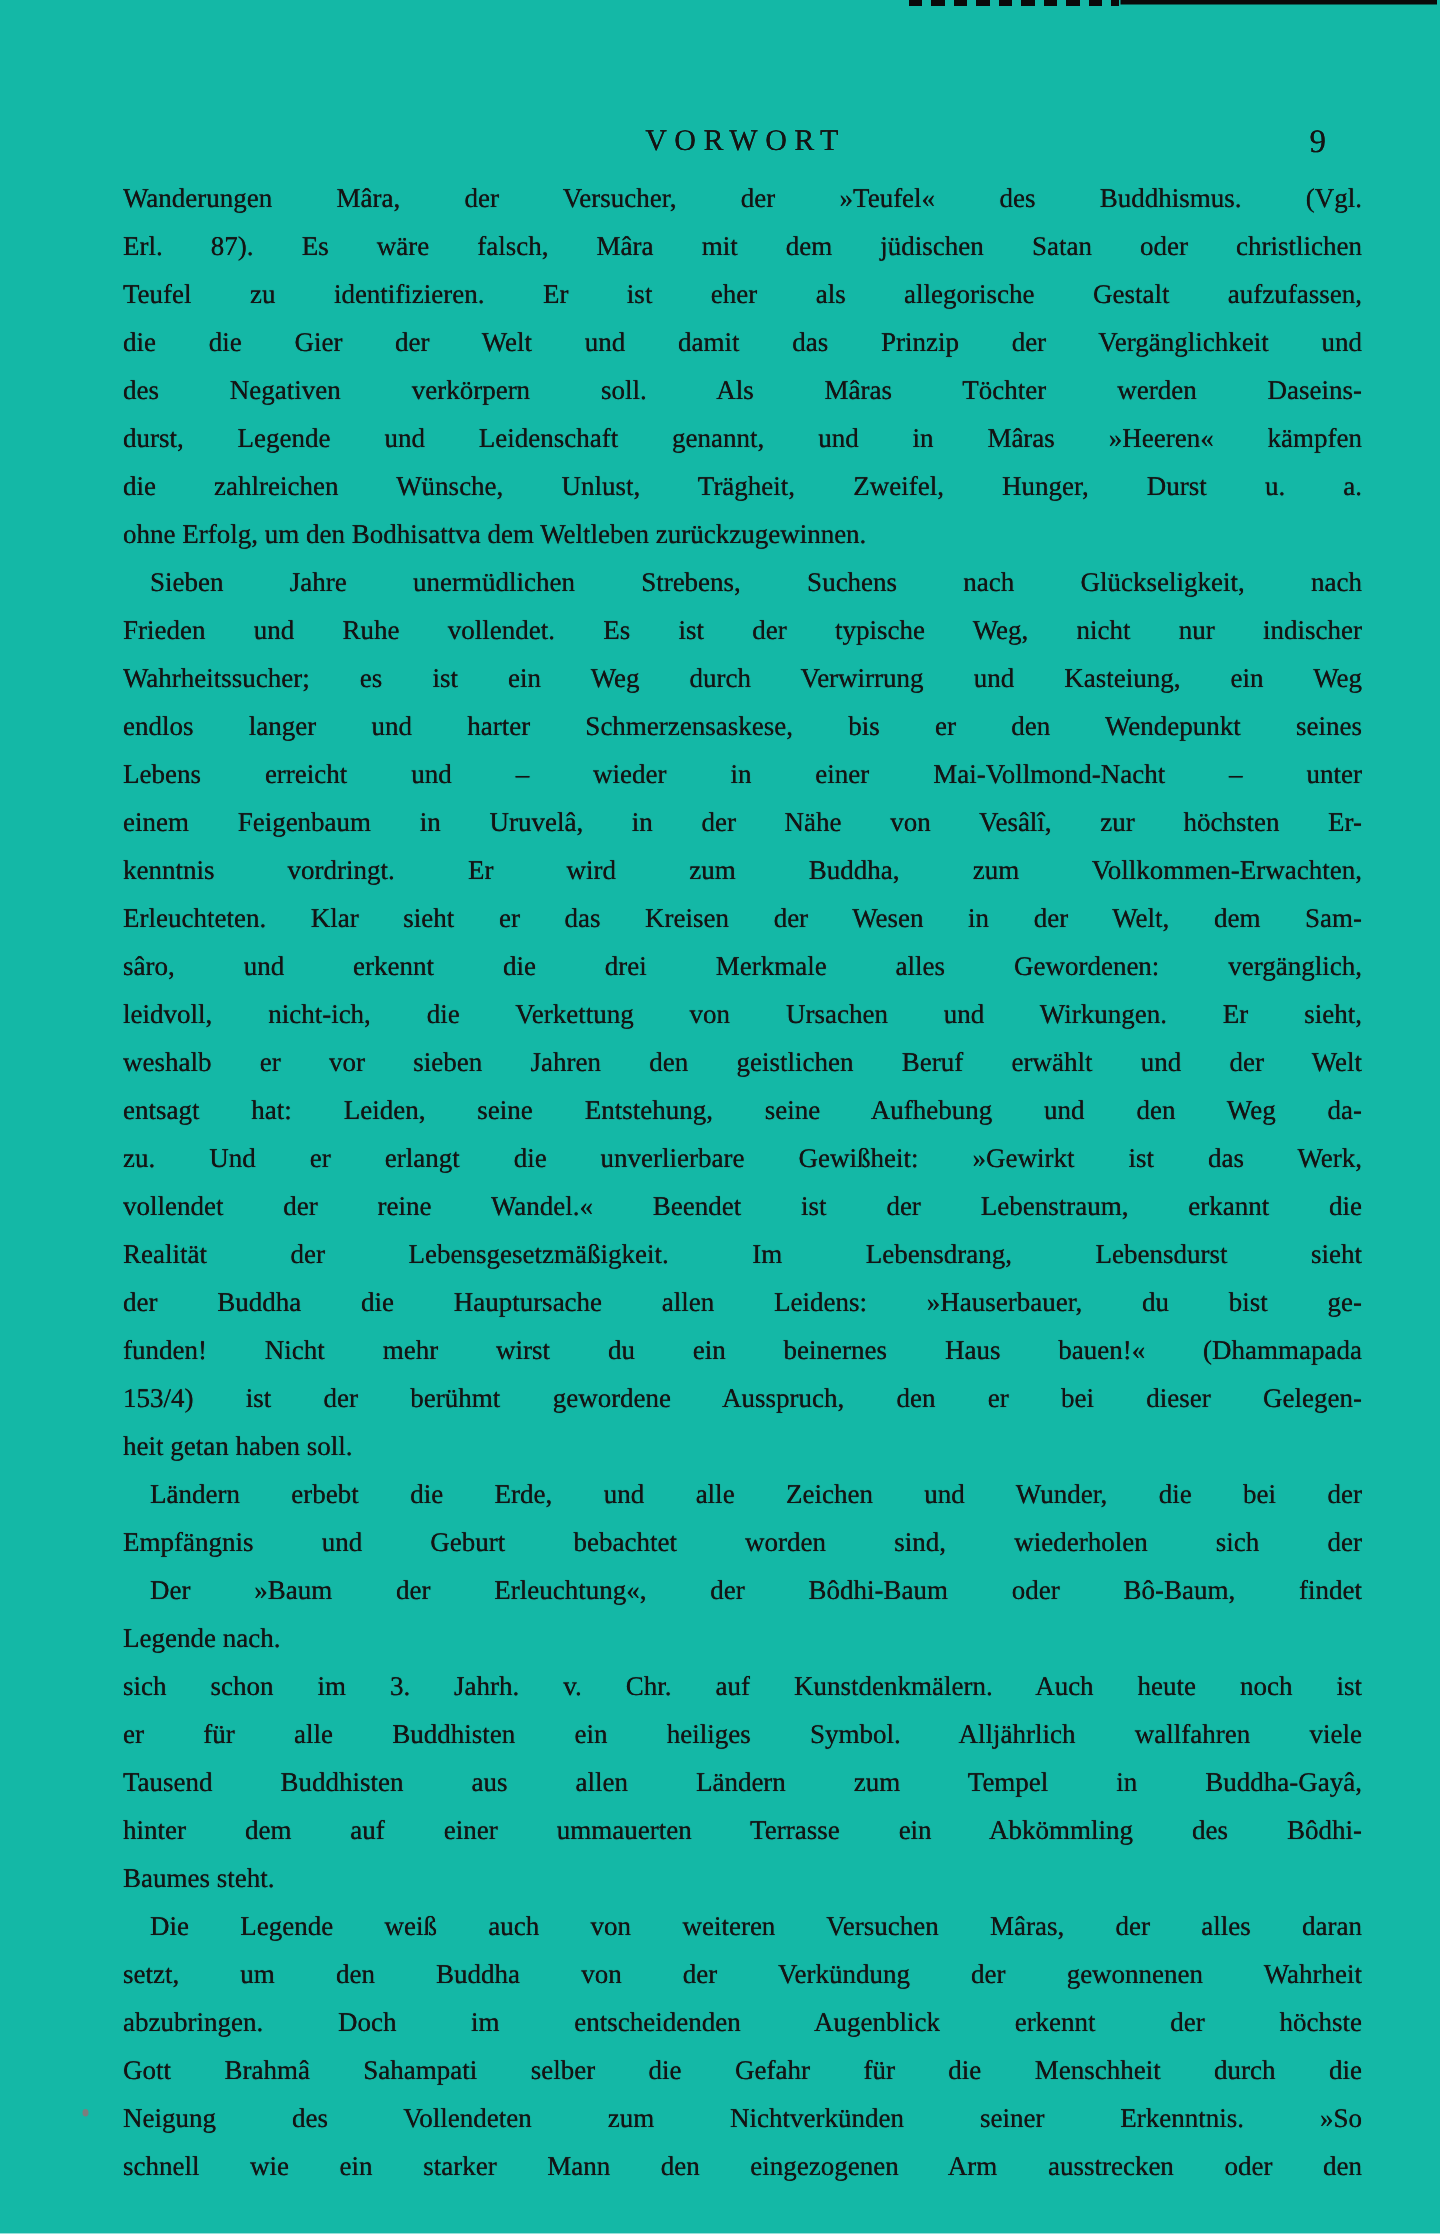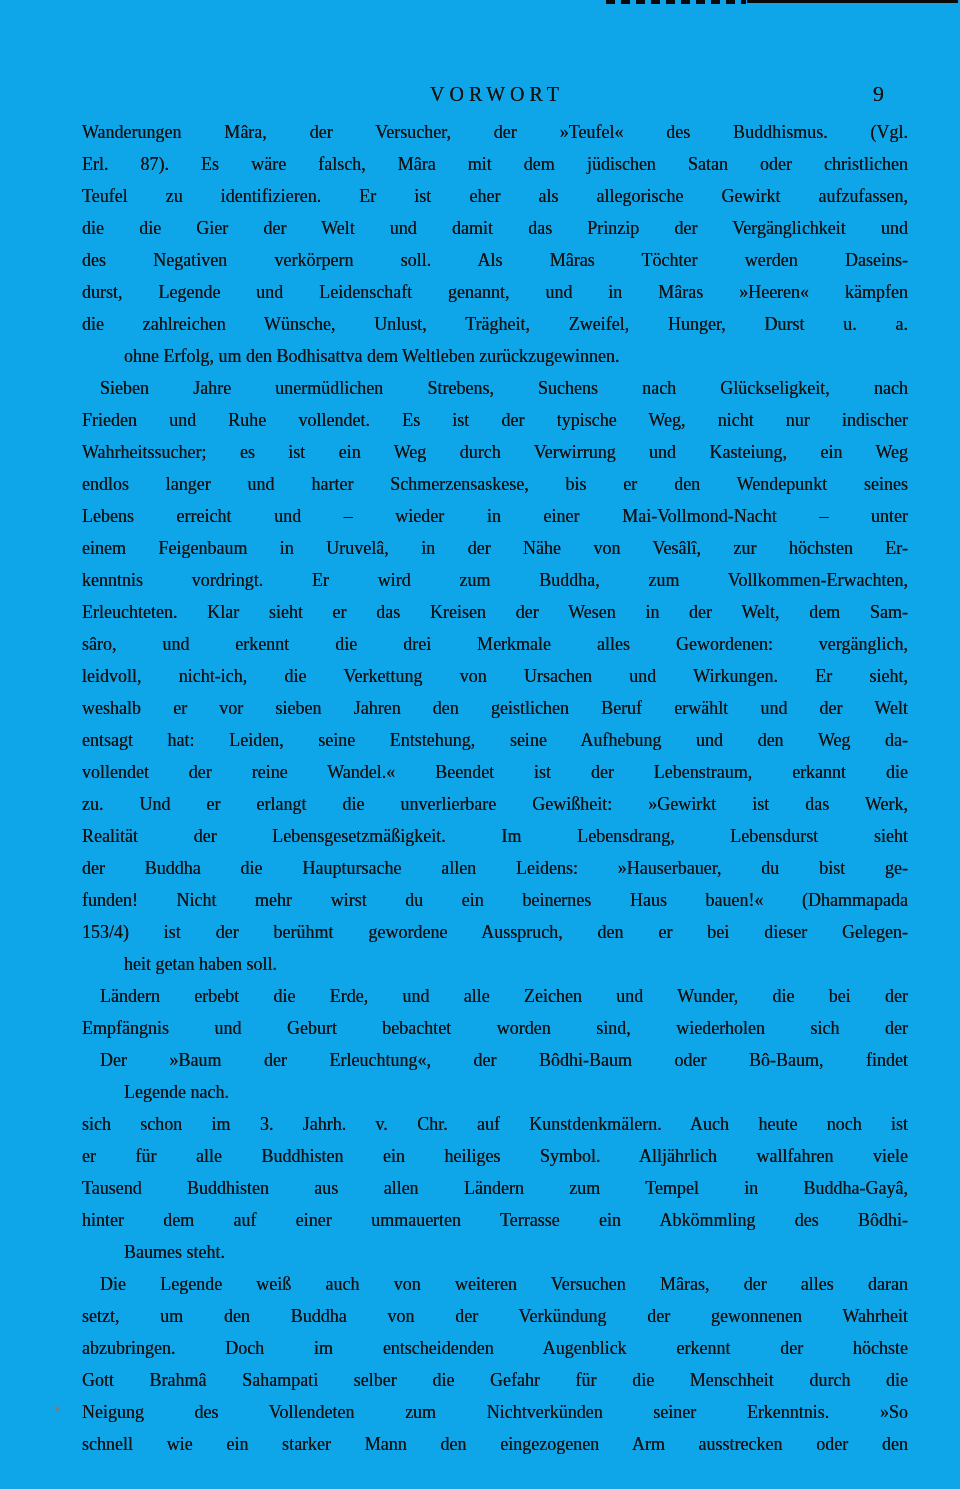--- a/index.html
+++ b/index.html
@@ -4,21 +4,21 @@
 <style>
   html, body {
     margin: 0;
     padding: 0;
     background: #ffffff;
   }
   .page {
     position: relative;
     width: 960px;
     height: 1489px;
-    background: #0ea5e9;
+    background: #14b8a6;
     overflow: hidden;
     font-family: "Liberation Serif", "DejaVu Serif", serif;
     color: #141414;
   }
   
   .artifact-dashes {
     position: absolute;
     top: 0;
     left: 606px;
     width: 140px;
@@ -83,59 +83,58 @@
     text-align: justify;
     text-align-last: justify;
     white-space: normal;
   }
   .line.indent {
     text-indent: 18px;
   }
   .line.end {
     text-align: left;
     text-align-last: left;
-    margin-left: 42px;
   }
 </style>
 </head>
 <body>
 
 <div class="page">
 
   <div class="artifact-dashes"></div>
   <div class="artifact-rule"></div>
 
   <div class="running-head">
     <span class="head-title">VORWORT</span>
     <span class="page-num">9</span>
   </div>
 
   <div class="body-text" id="body-text">
       <div class="line">Wanderungen Mâra, der Versucher, der »Teufel« des Buddhismus. (Vgl.</div>
       <div class="line">Erl. 87). Es wäre falsch, Mâra mit dem jüdischen Satan oder christlichen</div>
-      <div class="line">Teufel zu identifizieren. Er ist eher als allegorische Gewirkt aufzufassen,</div>
+      <div class="line">Teufel zu identifizieren. Er ist eher als allegorische Gestalt aufzufassen,</div>
       <div class="line">die die Gier der Welt und damit das Prinzip der Vergänglichkeit und</div>
       <div class="line">des Negativen verkörpern soll. Als Mâras Töchter werden Daseins-</div>
       <div class="line">durst, Legende und Leidenschaft genannt, und in Mâras »Heeren« kämpfen</div>
       <div class="line">die zahlreichen Wünsche, Unlust, Trägheit, Zweifel, Hunger, Durst u. a.</div>
       <div class="line end">ohne Erfolg, um den Bodhisattva dem Weltleben zurückzugewinnen.</div>
       <div class="line indent">Sieben Jahre unermüdlichen Strebens, Suchens nach Glückseligkeit, nach</div>
       <div class="line">Frieden und Ruhe vollendet. Es ist der typische Weg, nicht nur indischer</div>
       <div class="line">Wahrheitssucher; es ist ein Weg durch Verwirrung und Kasteiung, ein Weg</div>
       <div class="line">endlos langer und harter Schmerzensaskese, bis er den Wendepunkt seines</div>
       <div class="line">Lebens erreicht und – wieder in einer Mai-Vollmond-Nacht – unter</div>
       <div class="line">einem Feigenbaum in Uruvelâ, in der Nähe von Vesâlî, zur höchsten Er-</div>
       <div class="line">kenntnis vordringt. Er wird zum Buddha, zum Vollkommen-Erwachten,</div>
       <div class="line">Erleuchteten. Klar sieht er das Kreisen der Wesen in der Welt, dem Sam-</div>
       <div class="line">sâro, und erkennt die drei Merkmale alles Gewordenen: vergänglich,</div>
       <div class="line">leidvoll, nicht-ich, die Verkettung von Ursachen und Wirkungen. Er sieht,</div>
       <div class="line">weshalb er vor sieben Jahren den geistlichen Beruf erwählt und der Welt</div>
       <div class="line">entsagt hat: Leiden, seine Entstehung, seine Aufhebung und den Weg da-</div>
+      <div class="line">zu. Und er erlangt die unverlierbare Gewißheit: »Gewirkt ist das Werk,</div>
       <div class="line">vollendet der reine Wandel.« Beendet ist der Lebenstraum, erkannt die</div>
-      <div class="line">zu. Und er erlangt die unverlierbare Gewißheit: »Gewirkt ist das Werk,</div>
       <div class="line">Realität der Lebensgesetzmäßigkeit. Im Lebensdrang, Lebensdurst sieht</div>
       <div class="line">der Buddha die Hauptursache allen Leidens: »Hauserbauer, du bist ge-</div>
       <div class="line">funden! Nicht mehr wirst du ein beinernes Haus bauen!« (Dhammapada</div>
       <div class="line">153/4) ist der berühmt gewordene Ausspruch, den er bei dieser Gelegen-</div>
       <div class="line end">heit getan haben soll.</div>
       <div class="line indent">Ländern erbebt die Erde, und alle Zeichen und Wunder, die bei der</div>
       <div class="line">Empfängnis und Geburt bebachtet worden sind, wiederholen sich der</div>
       <div class="line indent">Der »Baum der Erleuchtung«, der Bôdhi-Baum oder Bô-Baum, findet</div>
       <div class="line end">Legende nach.</div>
       <div class="line">sich schon im 3. Jahrh. v. Chr. auf Kunstdenkmälern. Auch heute noch ist</div>

